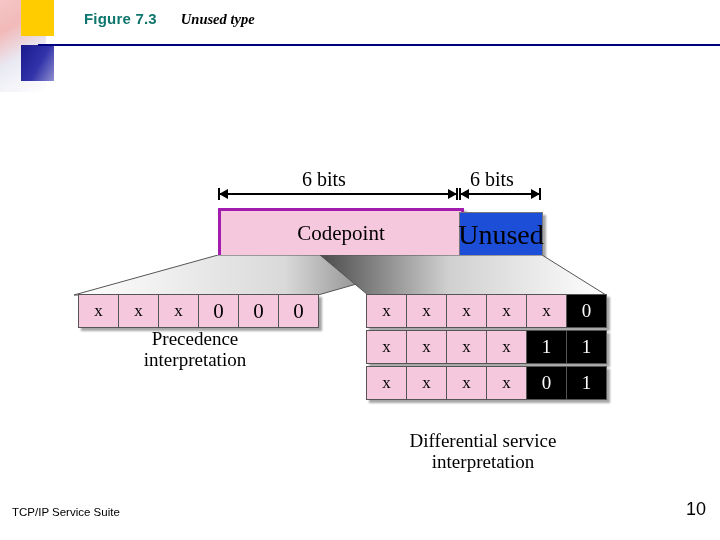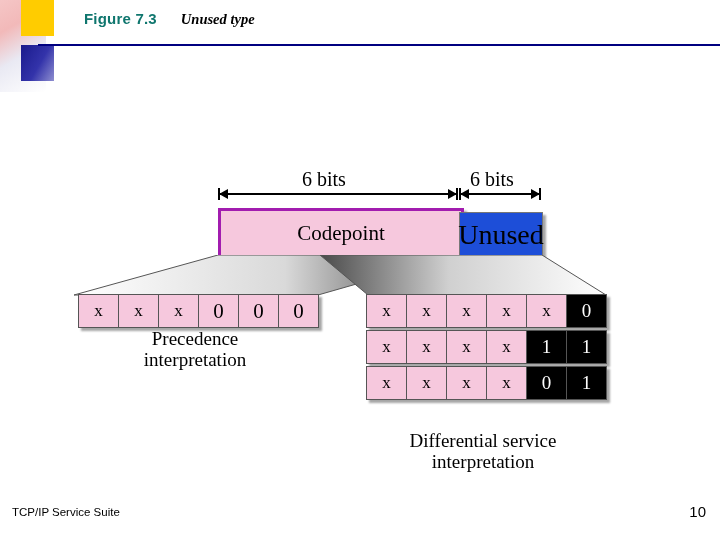--- a/index.html
+++ b/index.html
@@ -203,21 +203,21 @@
     bottom: 22px;
     font-family: "Liberation Sans", sans-serif;
     font-size: 11.5px;
     color: #000;
   }
   .page-num {
     position: absolute;
     right: 14px;
     bottom: 20px;
     font-family: "Liberation Sans", sans-serif;
-    font-size: 15px;
+    font-size: 18px;
     color: #000;
   }
 </style>
 </head>
 <body>
 
 <div class="corner-wrap">
   <div class="corner-grad"></div>
   <div class="corner-yellow"></div>
   <div class="corner-blue"></div>

